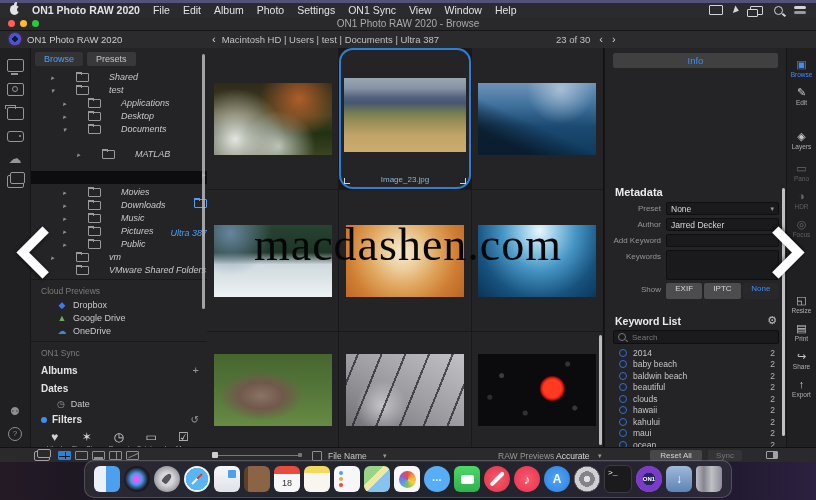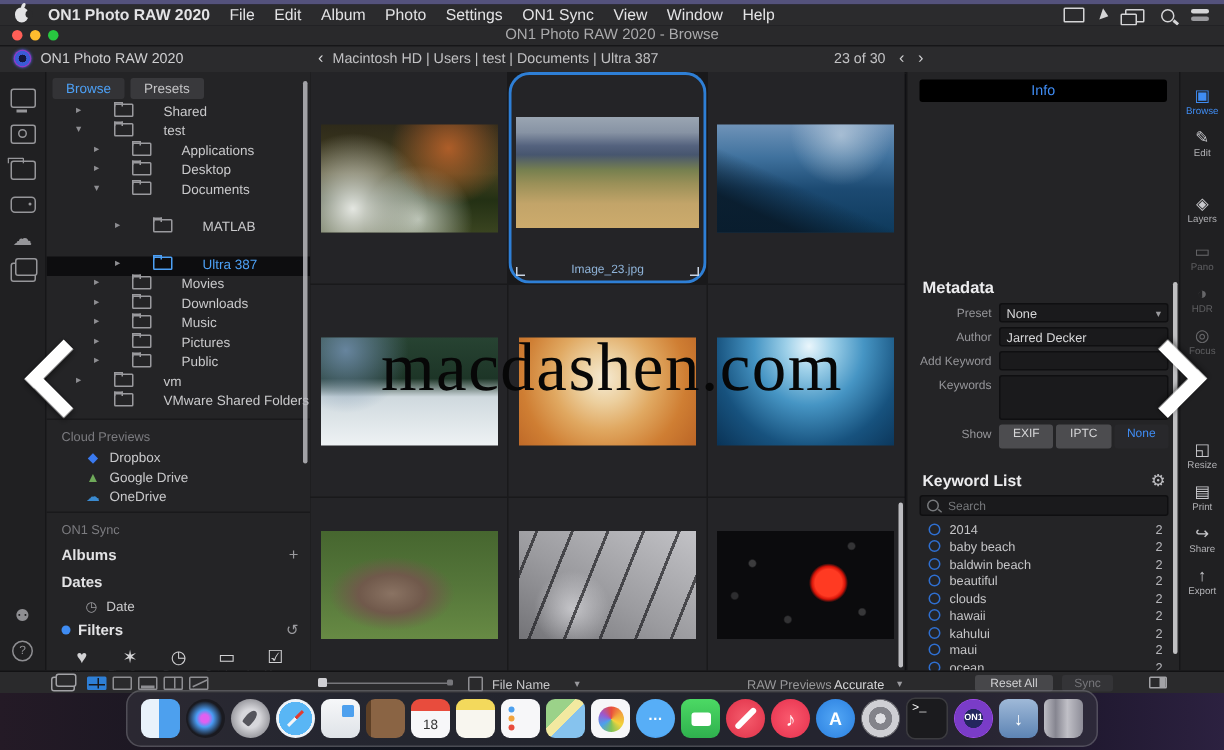--- a/index.html
+++ b/index.html
@@ -52,27 +52,27 @@
   .ri-stack::before{content:"";position:absolute;left:2px;top:-4px;width:13px;height:10px;border:1.2px solid #96969a;border-radius:2px;background:#202022;}
   .railbottom{position:absolute;left:0;bottom:6px;width:30px;}
   .ri-person{border:none;width:16px;height:14px;text-align:center;color:#8e8e92;font-size:11px;line-height:13px;margin:8px auto 0;}
   .ri-person::before{content:"⚉";}
   .ri-help{border:none;width:12px;height:12px;border:1.2px solid #8e8e92;border-radius:50%;color:#8e8e92;font-size:8px;line-height:12px;text-align:center;margin:8px auto 0;}
   
   .sidebar{position:absolute;left:31px;top:48px;width:176px;height:399px;background:#242426;overflow:hidden;box-sizing:border-box;}
   .tabs{display:flex;gap:4px;margin:4px 0 3px 4px;}
   .tab{height:14px;line-height:14px;padding:0 9px;font-size:9px;background:#39393c;color:#c4c4c6;border-radius:2px;}
   .tab.active{color:#4da0f5;background:#333336;}
-  .trow{display:flex;align-items:flex-start;height:13px;font-size:9px;color:#c9c9cb;gap:20px;padding-left:18px;}
+  .trow{display:flex;align-items:flex-end;height:13px;font-size:9px;color:#c9c9cb;gap:20px;padding-left:18px;font-style:italic;}
   .trow.lvl2{padding-left:30px;}
   .trow.lvl3{padding-left:44px;margin-top:12px;}
   .trow .chev{width:7px;color:#8e8e92;font-size:7px;text-align:center;}
   .fico{width:11px;height:7px;border:1px solid #9a9a9e;border-radius:1px;position:relative;flex:0 0 auto;}
   .fico::before{content:"";position:absolute;left:-1px;top:-2.5px;width:4px;height:2px;border:1px solid #9a9a9e;border-bottom:none;}
-  .trow.sel{background:#0d0d0f;}
+  .trow.sel{background:#0d0d0f;flex-direction:column;}
   .trow.sel .tlabel{color:#4da0f5;}
   .trow.sel .fico{border-color:#4da0f5;}
   .trow.sel .fico::before{border-color:#4da0f5;}
   .sb-sep{height:1px;background:#19191b;margin:4px 0;}
   .sb-head{font-size:8.5px;color:#7c7c80;padding:2px 0 2px 10px;}
   .crow{display:flex;align-items:center;height:13px;font-size:9px;color:#c9c9cb;gap:6px;padding-left:26px;}
   .cico{font-size:9px;width:10px;text-align:center;}
   .c-dropbox .cico{color:#3a7af0;}
   .c-gdrive .cico{color:#6faa5a;}
   .c-onedrive .cico{color:#3a8ad0;}
@@ -129,21 +129,21 @@
     radial-gradient(circle at 63% 48%, #ff3a22 0 9px, #d71408 11px, rgba(215,20,8,0) 13px),
     radial-gradient(circle at 20% 30%, rgba(255,255,255,.2) 0 2px, transparent 3px),
     radial-gradient(circle at 82% 75%, rgba(255,255,255,.18) 0 2px, transparent 3px),
     radial-gradient(circle at 40% 82%, rgba(255,255,255,.16) 0 2px, transparent 3px),
     radial-gradient(circle at 76% 14%, rgba(255,255,255,.17) 0 2px, transparent 3px),
     radial-gradient(circle at 10% 60%, rgba(255,255,255,.14) 0 2px, transparent 3px),
     #0b0b0d;}
   .grid-scroll{position:absolute;right:1px;top:287px;width:3px;height:110px;border-radius:2px;background:#bcbcc0;}
   
   .inspector{position:absolute;left:604px;top:48px;width:182px;height:399px;background:#242426;border-left:1px solid #161618;box-sizing:border-box;}
-  .infobar{margin:5px 8px 0;height:15px;background:#000000;border-radius:2px;
+  .infobar{margin:5px 8px 0;height:15px;background:#404040;border-radius:2px;
            display:flex;align-items:center;justify-content:center;font-size:9.5px;color:#3f8cf3;}
   .metablock{position:absolute;left:0;top:138px;width:182px;}
   .meta-title{font-size:11px;font-weight:bold;color:#ececee;padding-left:10px;margin-bottom:4px;}
   .mrow{display:flex;align-items:flex-start;margin:0 8px 3px 0;}
   .mlabel{width:56px;text-align:right;font-size:8px;color:#96969a;padding-right:5px;padding-top:2px;flex:0 0 auto;}
   .mctl{flex:1;background:#1a1a1c;border:1px solid #0f0f11;border-radius:2px;min-height:11px;
         font-size:8.5px;color:#d8d8da;display:flex;align-items:center;padding:0 4px;}
   .mctl .dd{margin-left:auto;color:#9a9a9e;font-size:7px;}
   .mctl.tall{height:22px;align-items:flex-start;}
   .mctl.tall2{height:28px;align-items:flex-start;}

